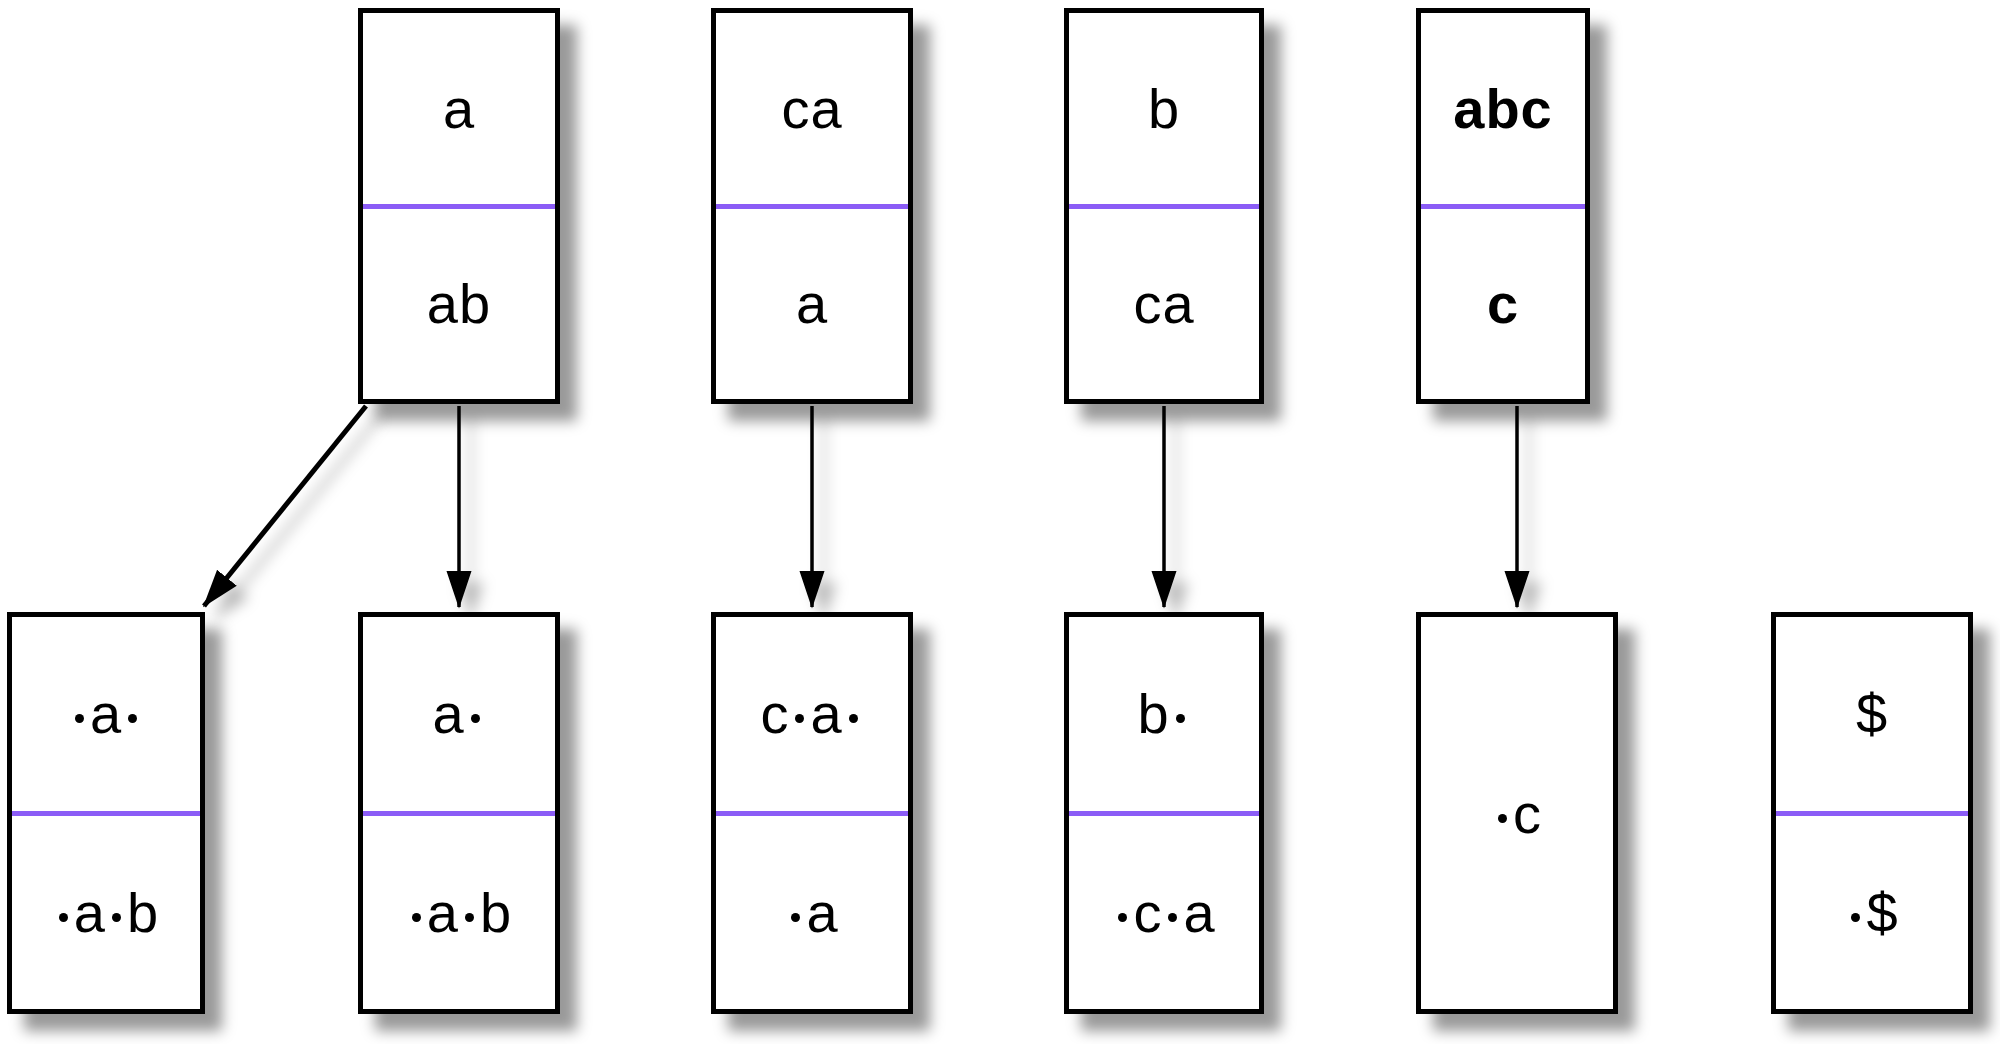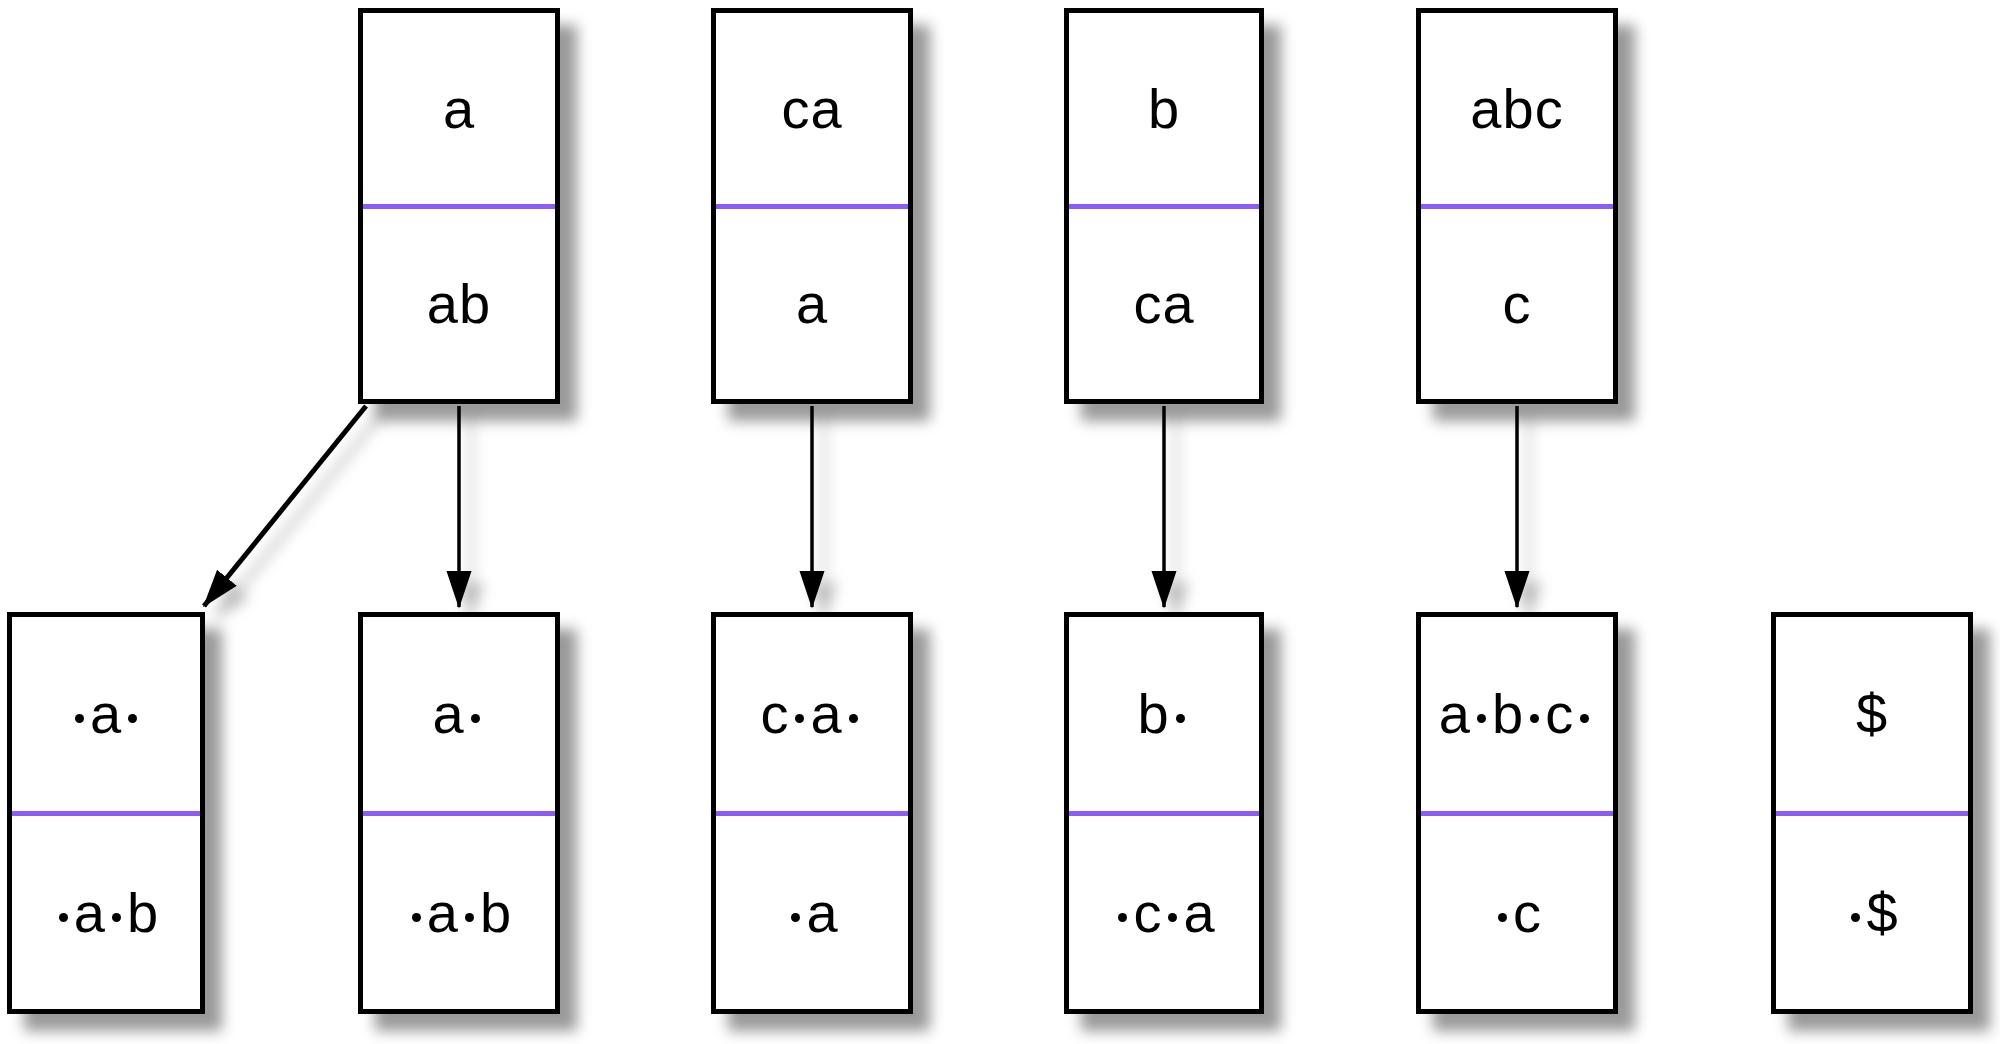--- a/index.html
+++ b/index.html
@@ -87,21 +87,21 @@
 
   <div class="box" style="left:1064px; top:8px; width:200px; height:396px;">
     <div class="cell">
       <span class="cell-label">b</span>
     </div>
     <div class="cell">
       <span class="cell-label">ca</span>
     </div>
   </div>
 
-  <div class="box" style="left:1416px; top:8px; width:202px; height:396px;">
+  <div class="box" style="left:1416px; top:8px; width:174px; height:396px;font-weight:bold;">
     <div class="cell">
       <span class="cell-label">abc</span>
     </div>
     <div class="cell">
       <span class="cell-label">c</span>
     </div>
   </div>
 
   <div class="box" style="left:7px; top:612px; width:198px; height:402px;">
     <div class="cell">
@@ -134,23 +134,20 @@
     <div class="cell">
       <span class="cell-label">b<span class="dot"></span></span>
     </div>
     <div class="cell">
       <span class="cell-label"><span class="dot"></span>c<span class="dot"></span>a</span>
     </div>
   </div>
 
   <div class="box" style="left:1416px; top:612px; width:202px; height:402px;">
     <div class="cell">
-      <span class="cell-label">a<span class="dot"></span>b<span class="dot"></span>c<span class="dot"></span></span>
-    </div>
-    <div class="cell">
       <span class="cell-label"><span class="dot"></span>c</span>
     </div>
   </div>
 
   <div class="box" style="left:1771px; top:612px; width:202px; height:402px;">
     <div class="cell">
       <span class="cell-label">$</span>
     </div>
     <div class="cell">
       <span class="cell-label"><span class="dot"></span>$</span>

